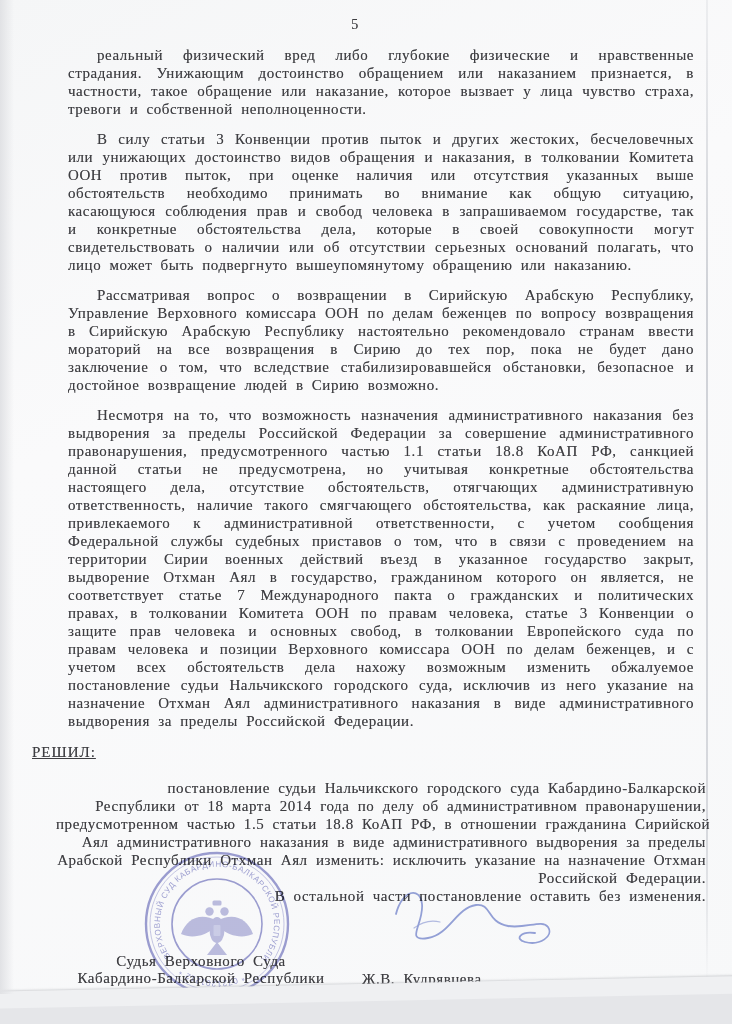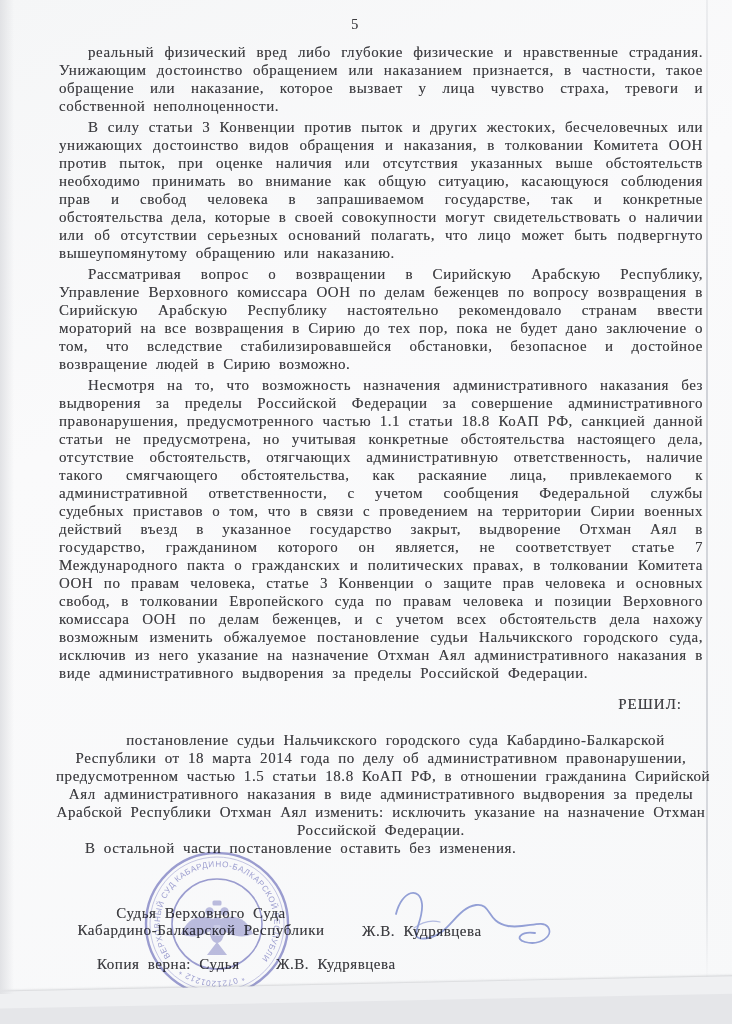--- a/index.html
+++ b/index.html
@@ -33,25 +33,25 @@
     background:linear-gradient(180deg,rgba(199,202,208,0.25),rgba(193,196,203,0.75) 30%,rgba(193,196,203,0.6) 85%,rgba(193,196,203,0));
   }
   
   .content{
     position:absolute;left:56px;top:16px;width:650px;z-index:3;
     color:#3e3e42;font-size:15px;line-height:18px;
     letter-spacing:0.55px;word-spacing:4px;
     text-shadow:0 0 0.6px rgba(62,62,66,0.55);
   }
   .pagenum{text-align:center;transform:translateX(-26px);margin:0 0 9px 0;font-size:14px;}
-  .para{margin:3px;text-align:justify;text-indent:29px;}
-  .heading{margin:13px 0 18px 0;text-align:right;transform:translateX(-24px);letter-spacing:1px;}
-  .ruling .rline{white-space:nowrap;text-align:center;}
+  .para{margin:12px;text-align:justify;text-indent:29px;}
+  .heading{margin:13px 0 18px 0;text-align:left;transform:translateX(-24px);letter-spacing:1px;text-decoration:underline;}
+  .ruling .rline{white-space:nowrap;text-align:right;}
   .ruling .rline.indent{padding-left:29px;}
-  .final-line{margin:0;text-align:left;text-indent:29px;}
+  .final-line{margin:0;text-align:right;text-indent:29px;}
   .sig{position:relative;margin-top:2px;height:120px;}
   .sig-title{width:250px;margin-left:20px;text-align:center;line-height:17px;margin-top:48px;}
   .sig-name-1{position:absolute;left:306px;top:17px;white-space:nowrap;}
   .copy-row{position:relative;margin-top:16px;line-height:18px;margin-left:39px;}
   .copy-label{margin-left:2px;white-space:nowrap;}
   .sig-name-2{position:absolute;left:181px;top:0;white-space:nowrap;}
   
   .stamp-svg{position:absolute;left:141px;top:848px;z-index:4;mix-blend-mode:multiply;opacity:0.85;}
   .sign-svg{position:absolute;left:374px;top:882px;z-index:4;mix-blend-mode:multiply;opacity:0.85;}
 </style>

